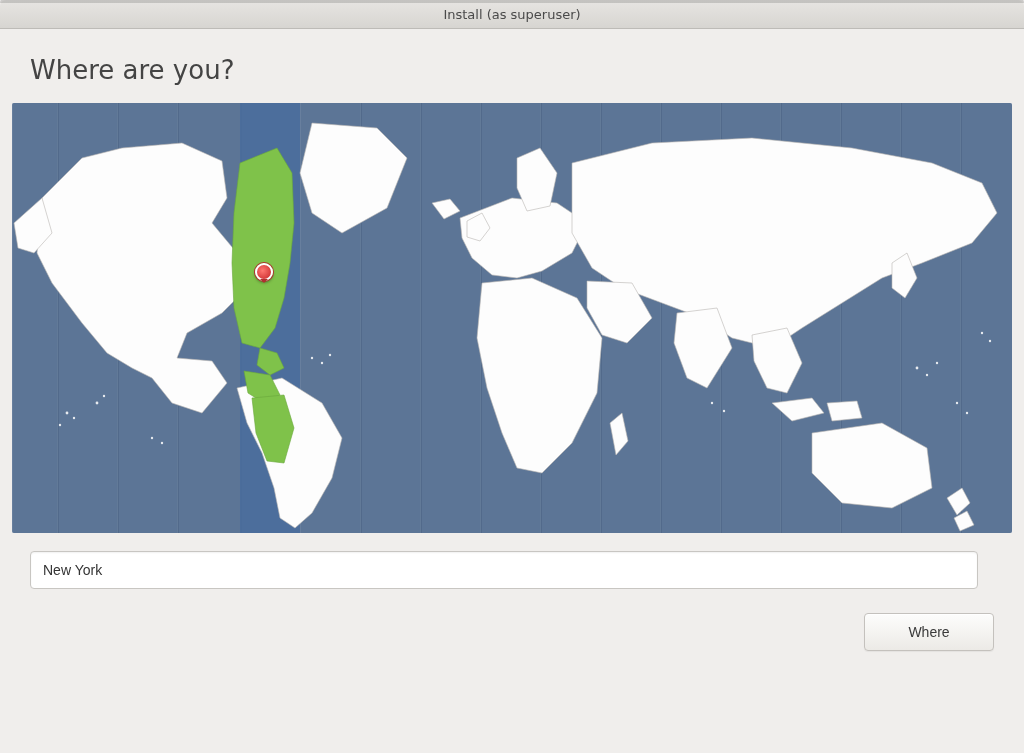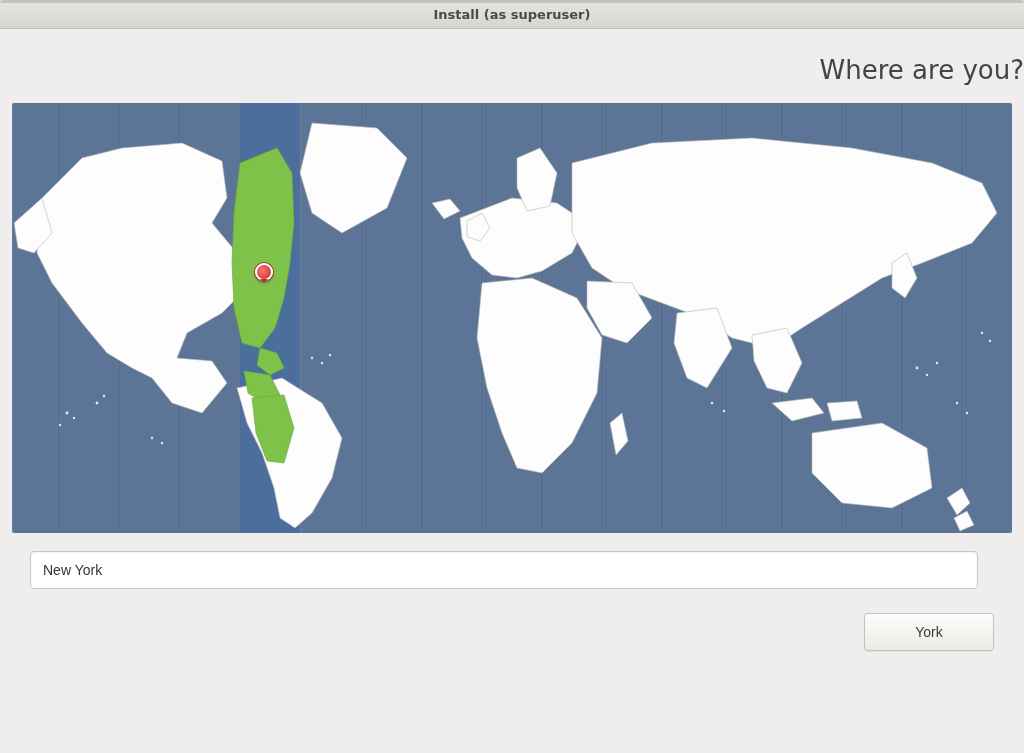--- a/index.html
+++ b/index.html
@@ -20,21 +20,21 @@
     flex-direction: column;
   }
   .titlebar {
     height: 28px;
     background: linear-gradient(#e7e5e2, #d7d5d1);
     border-bottom: 1px solid #bdbbb7;
     display: flex;
     align-items: center;
     justify-content: center;
     font-size: 13px;
-    font-weight: bold;
+    font-weight: normal;
     color: #4a4a4a;
     position: relative;
     border-top-left-radius: 6px;
     border-top-right-radius: 6px;
   }
   .titlebar::before {
     content: "";
     position: absolute;
     left: 0; right: 0; top: -1px;
     height: 4px;
@@ -48,21 +48,20 @@
     display: flex;
     flex-direction: column;
     background: #f0eeec;
     padding: 0;
   }
   .heading {
     font-size: 26px;
     color: #444;
     margin: 26px 0 18px 30px;
     font-weight: 400;
-    text-align: right;
   }
   .map-wrap {
     margin: 0 12px;
     height: 430px;
     background: #6b83a3;
     position: relative;
     overflow: hidden;
     border-radius: 2px;
   }
   .tz-strip {
@@ -253,16 +252,16 @@
       </svg>
 
       <div class="pin" style="left:25.2%; top:39.2%;"></div>
     </div>
 
     <div class="tz-input-row">
       <input class="tz-input" type="text" value="New York" style="">
     </div>
 
     <div class="button-row">
-      <button class="btn">York</button>
+      <button class="btn">Where</button>
     </div>
   </div>
 </div>
 
 </body></html>

